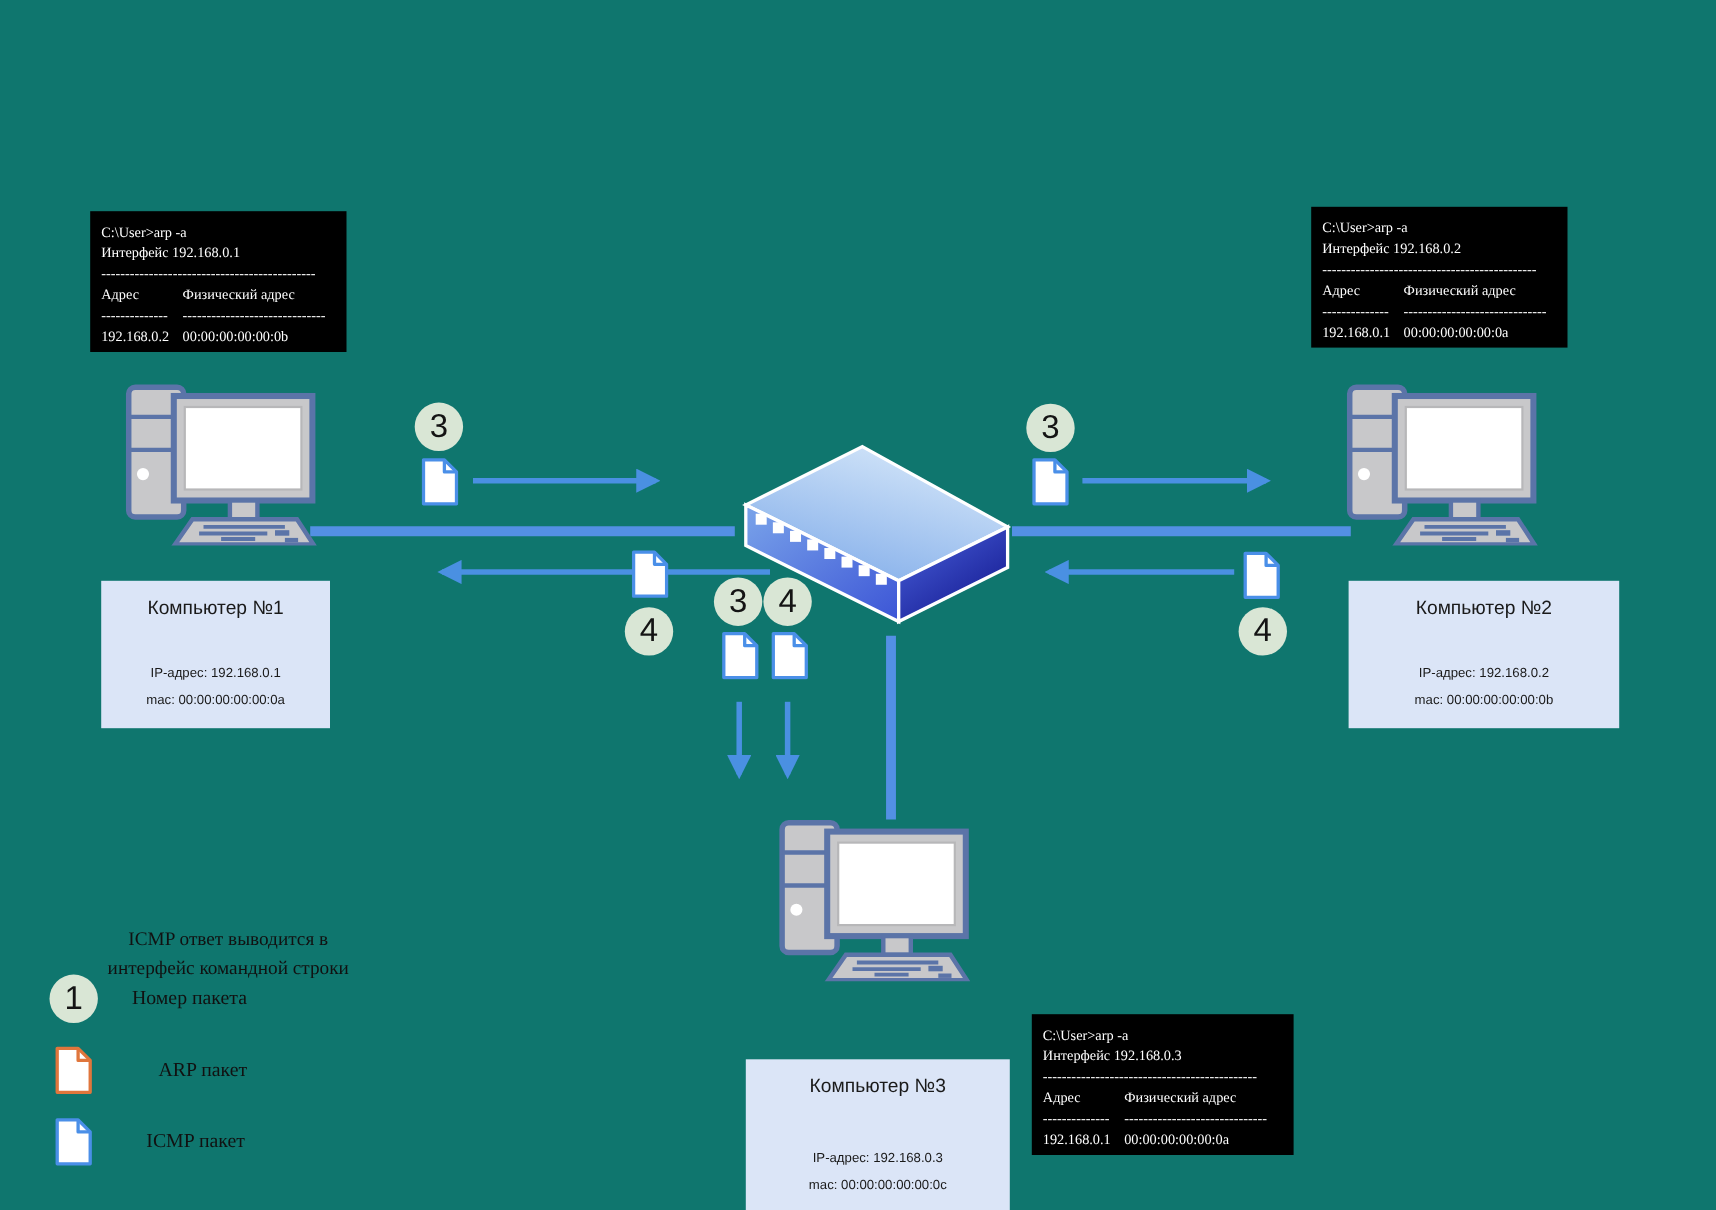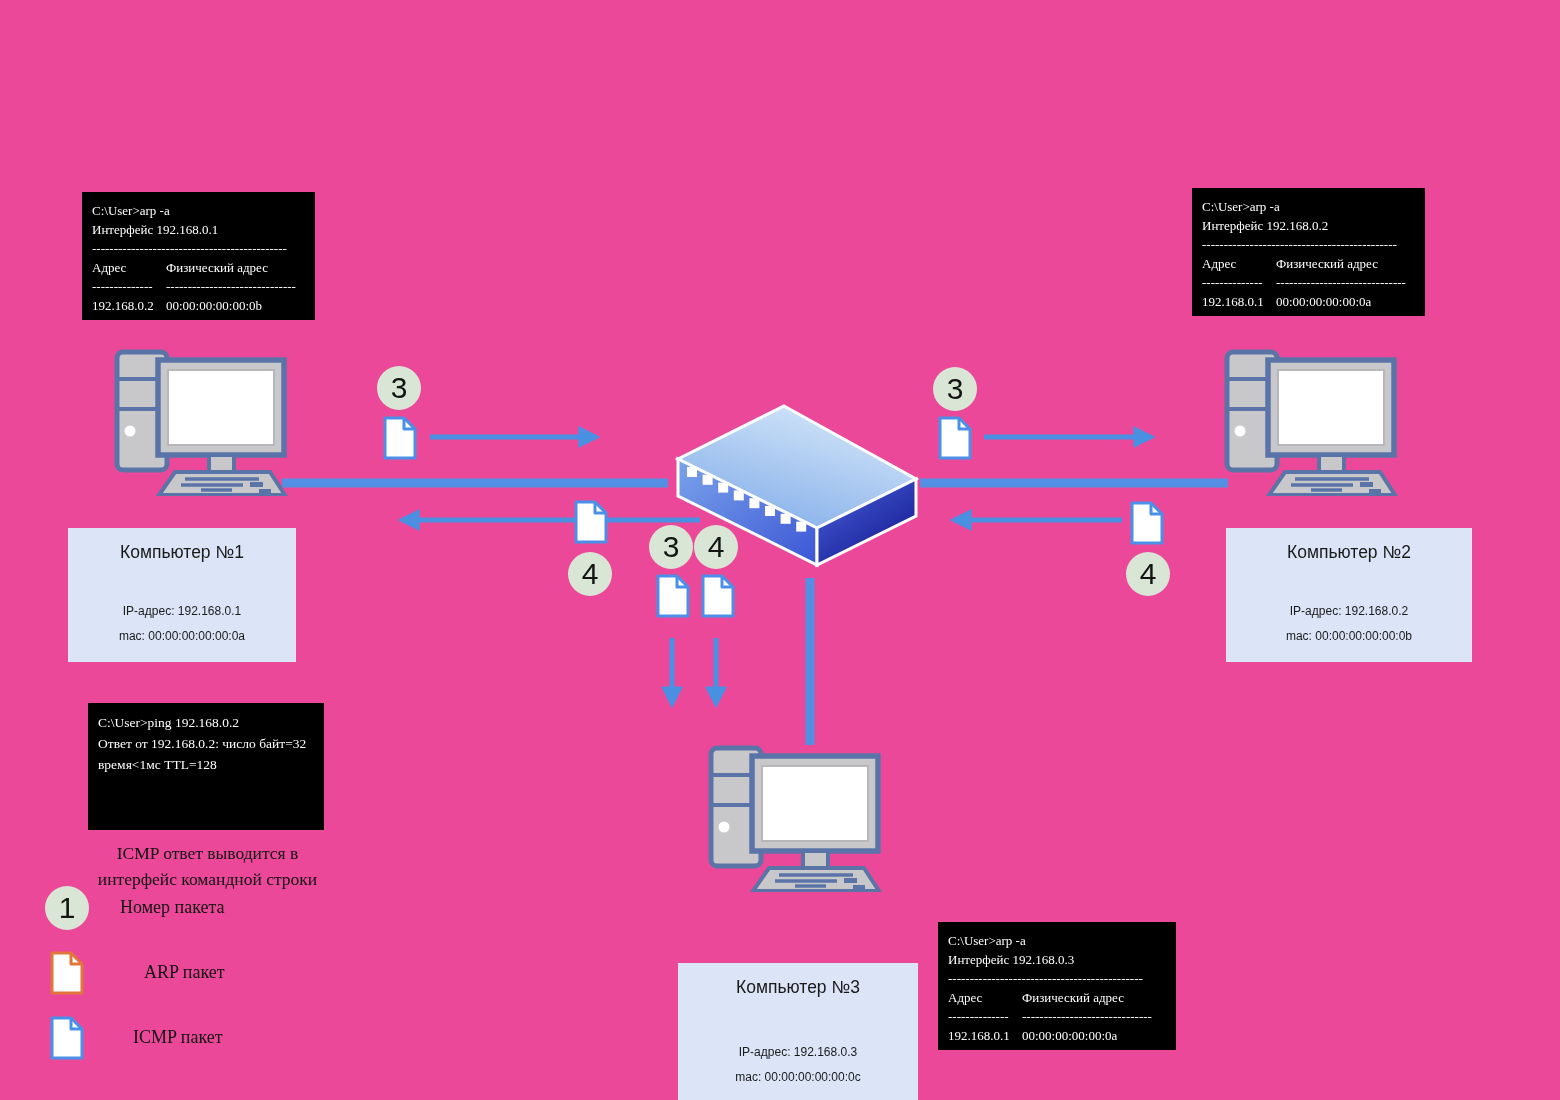--- a/index.html
+++ b/index.html
@@ -1,17 +1,17 @@
 <!DOCTYPE html>
 <html><head>
 <meta charset="utf-8">
 <style>
   html,body{margin:0;padding:0;background:#ffffff;}
   #canvas{
-    position:relative;width:1560px;height:1100px;background:#ec4899;overflow:hidden;
+    position:relative;width:1560px;height:1100px;background:#0f766e;overflow:hidden;
     font-family:"Liberation Sans",sans-serif;
   }
   #gfx{position:absolute;left:0;top:0;width:1560px;height:1100px;}
 
   
   .terminal{
     position:absolute;background:#000000;color:#ffffff;
     font-family:"Liberation Serif",serif;font-size:13px;line-height:19px;
     padding:9px 10px;box-sizing:border-box;white-space:nowrap;overflow:hidden;
   }
@@ -20,21 +20,21 @@
   .t3{left:938px;top:922px;width:238px;height:128px;}
   .t4{left:88px;top:703px;width:236px;height:127px;font-size:13.5px;line-height:21px;}
   .tcol{display:inline-block;width:74px;}
 
   
   .info{
     position:absolute;background:#dbe5f7;box-sizing:border-box;
     display:flex;flex-direction:column;align-items:center;
     color:#1a1a1a;text-align:center;
   }
-  .info1{left:68px;top:528px;width:228px;height:134px;}
+  .info1{left:92px;top:528px;width:208px;height:134px;}
   .info2{left:1190px;top:528px;width:246px;height:134px;margin-left:36px;}
   .info3{left:678px;top:923px;width:240px;height:140px;margin-top:40px;}
   .info-title{font-size:17.5px;margin-top:14px;}
   .info-lines{margin-top:auto;margin-bottom:13px;font-size:12px;line-height:25px;}
 
   
   .caption{
     position:absolute;left:85px;top:840px;width:245px;text-align:center;
     font-family:"Liberation Serif",serif;font-size:17.5px;line-height:26px;color:#111;
   }
@@ -186,25 +186,20 @@
       <span class="tcol">Адрес</span><span>Физический адрес</span>
     </div>
     <div>
       <span class="tcol">--------------</span><span>------------------------------</span>
     </div>
     <div>
       <span class="tcol">192.168.0.1</span><span>00:00:00:00:00:0a</span>
     </div>
   </div>
 
-  <div class="terminal t4">
-    <div>C:\User&gt;ping 192.168.0.2</div>
-    <div>Ответ от 192.168.0.2: число байт=32</div>
-    <div>время&lt;1мс TTL=128</div>
-  </div>
 
   <div class="caption">ICMP ответ выводится в интерфейс командной строки</div>
 
   <div class="info info1">
     <div class="info-title">Компьютер №1</div>
     <div class="info-lines">
       <div>IP-адрес: 192.168.0.1</div>
       <div>mac: 00:00:00:00:00:0a</div>
     </div>
   </div>

